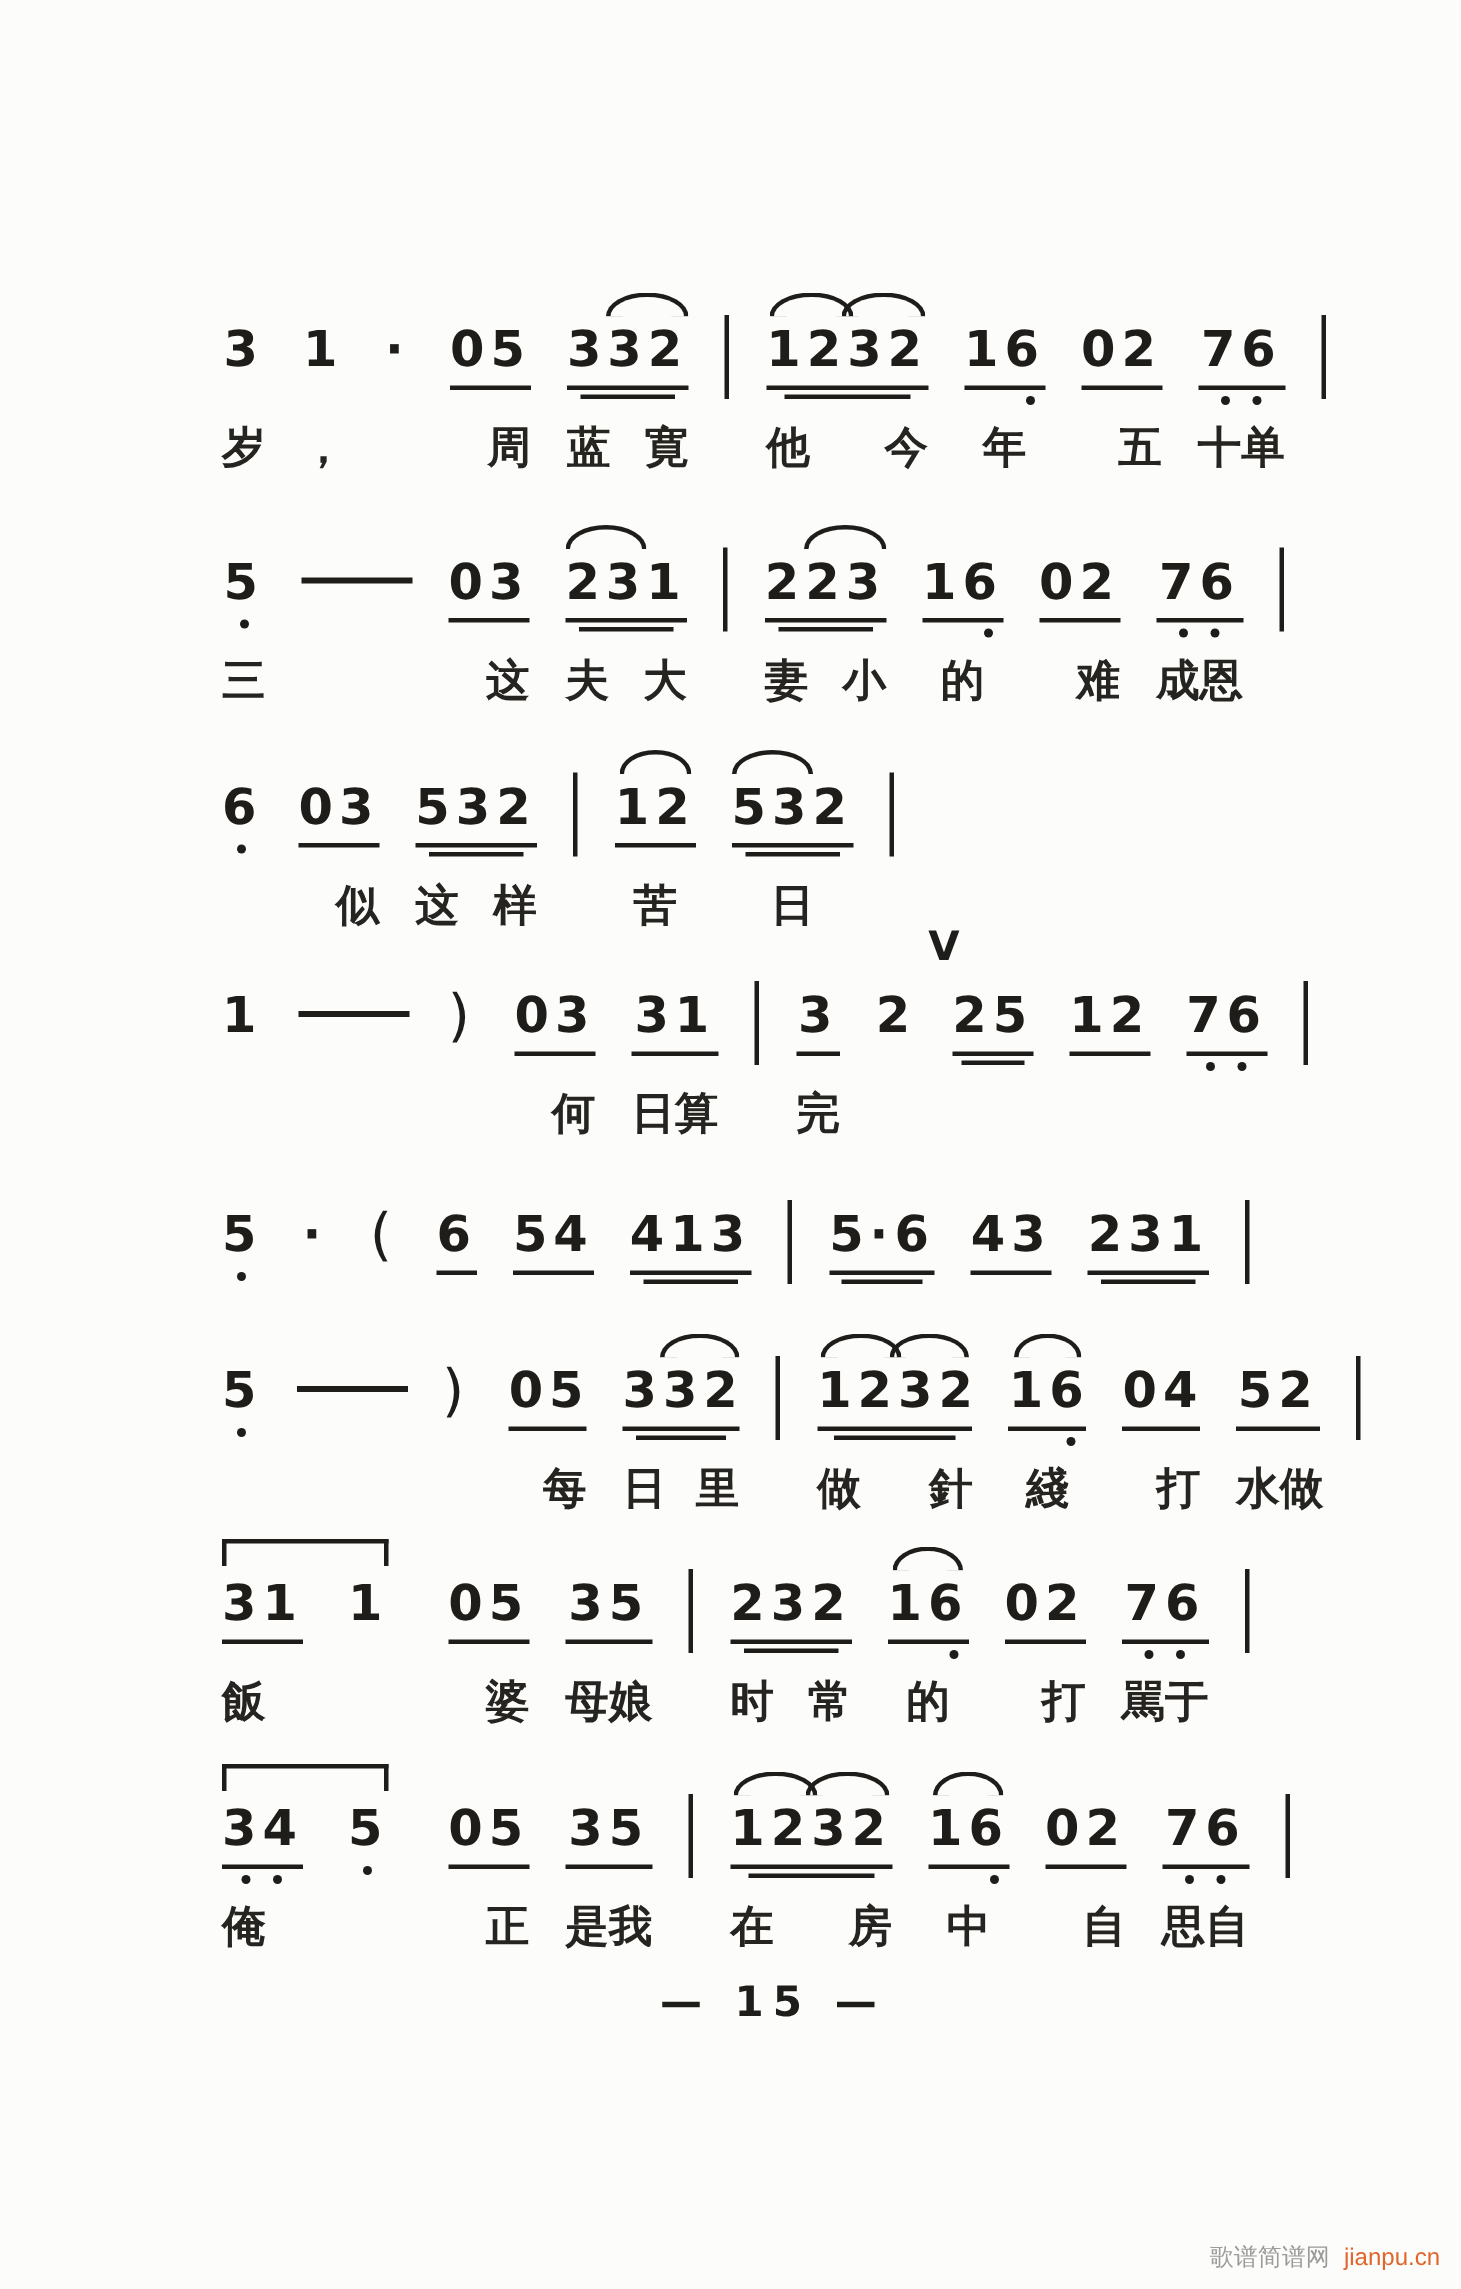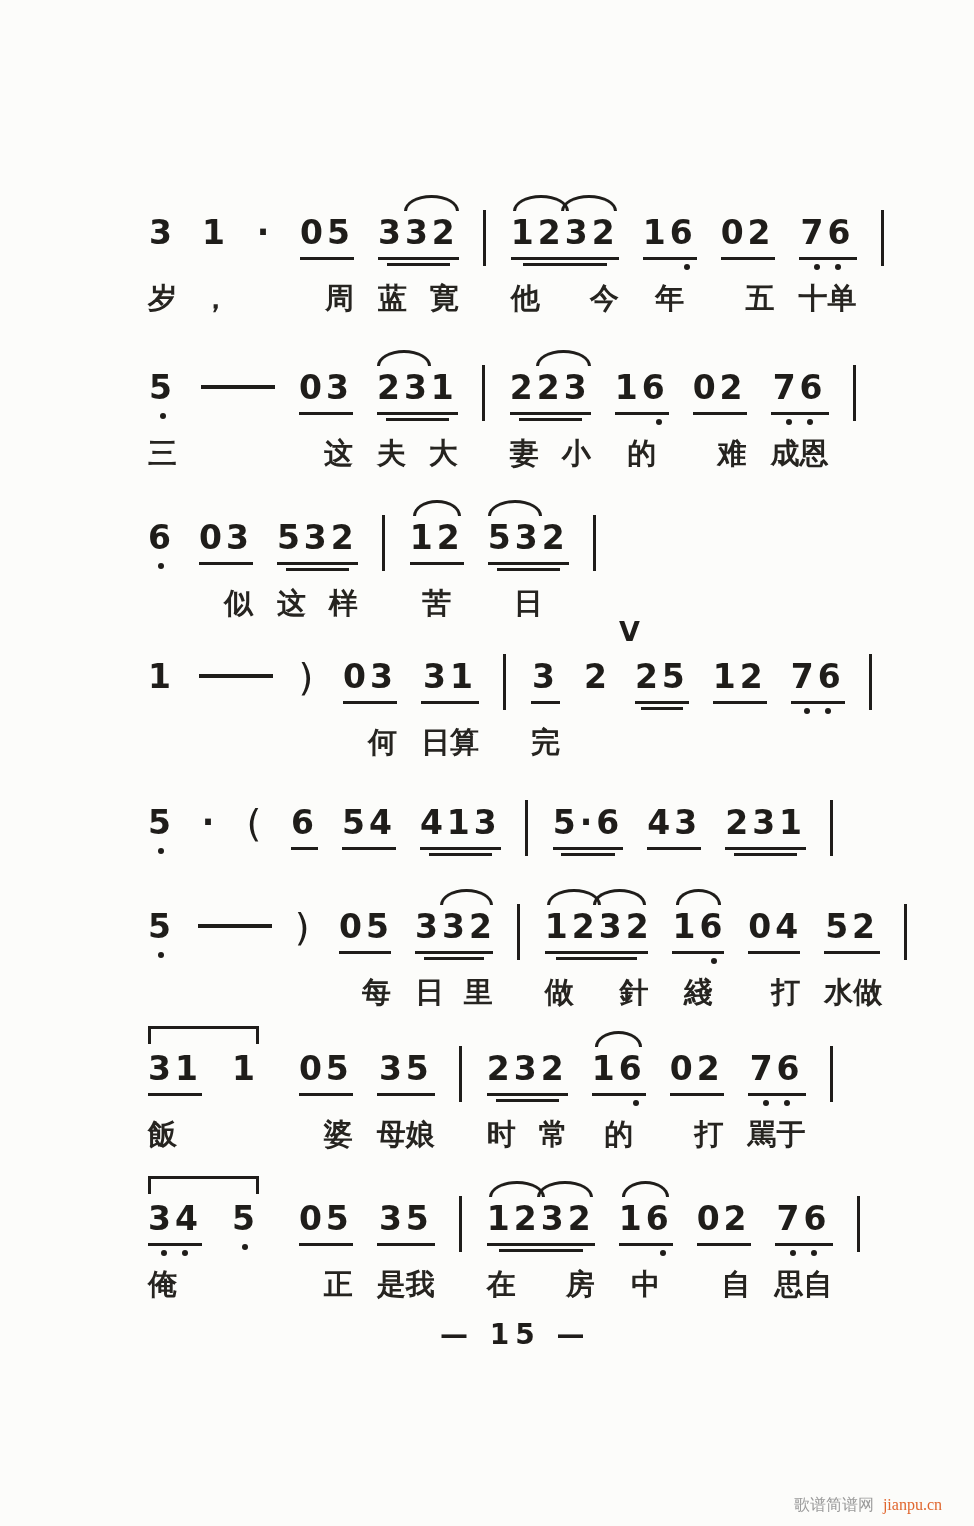--- a/index.html
+++ b/index.html
@@ -40,22 +40,22 @@
          font-family:"DejaVu Sans","Liberation Sans",sans-serif;}
   .lyric.c{justify-content:center}
   .lyric.l{justify-content:flex-start}
   .lyric.r{justify-content:flex-end}
   .grouprow{display:flex;gap:30px;}
   .cell.group{margin-right:16px;}
   .sub{display:flex;flex-direction:column;}
 
   .pagenum{position:absolute;left:440px;top:1318px;font-size:28px;font-weight:700;
            letter-spacing:6px;font-family:"DejaVu Sans",sans-serif;}
-  .watermark{position:absolute;right:32px;bottom:10px;font-size:16px;
-             font-family:Liberation Serif, serif;}
+  .watermark{position:absolute;right:14px;bottom:10px;font-size:16px;
+             font-family:Liberation Sans, sans-serif;}
   .wm-name{color:#9b9b9b;}
   .wm-url{color:#e0662e;margin-left:5px;}
 </style>
 </head>
 <body>
 
 <div class="page">
   <div class="score">
       <div class="system s0">
         <div class="cell note">

